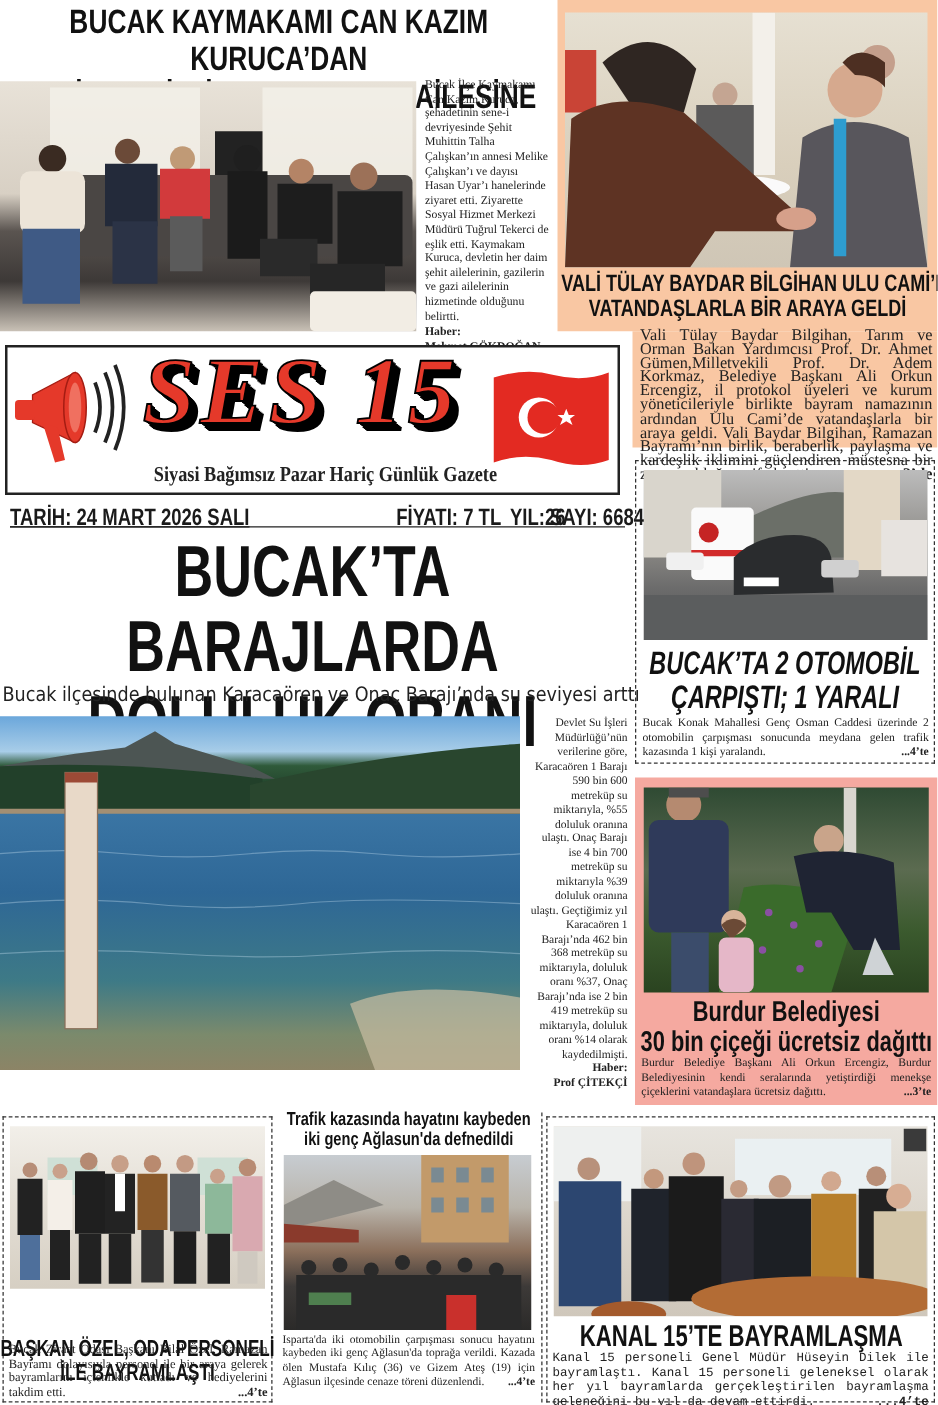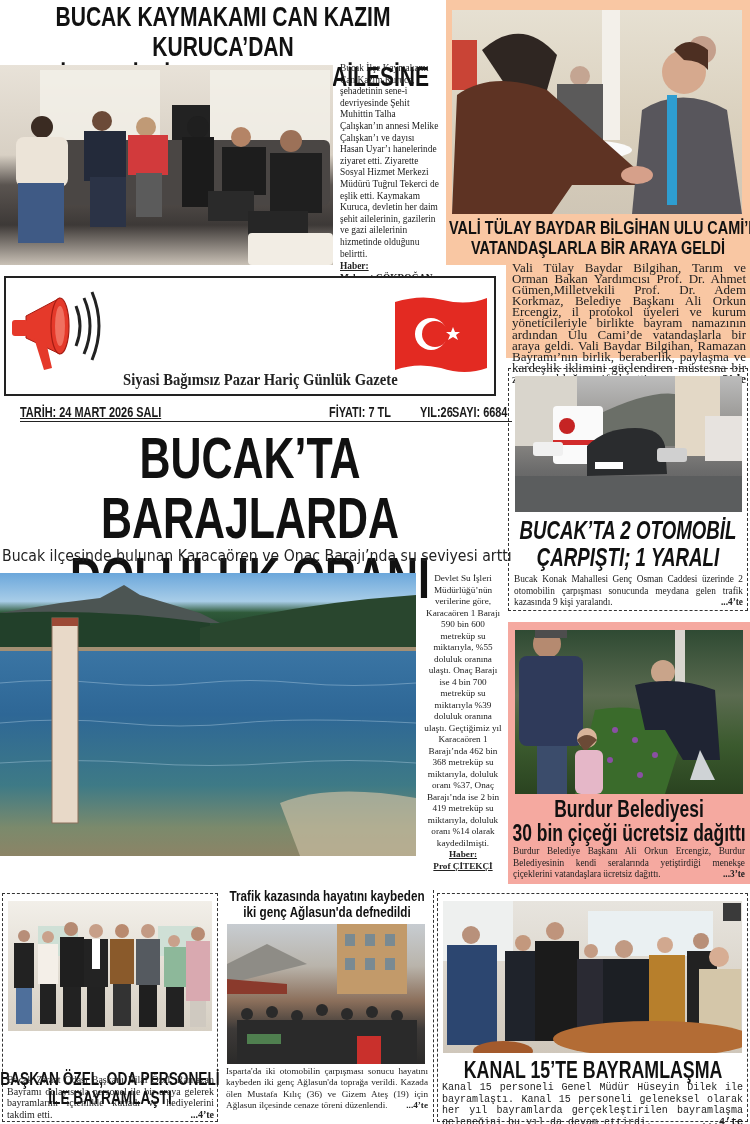--- a/index.html
+++ b/index.html
@@ -4,34 +4,34 @@
 <style>
   * { box-sizing: border-box; margin: 0; padding: 0; }
   html, body { width: 750px; height: 1124px; background: #ffffff; overflow: hidden; }
   body { position: relative; font-family: "DejaVu Serif", serif; color: #1a1a1a; }
   .abs { position: absolute; }
   .headline { font-family: "Liberation Sans", sans-serif; font-weight: bold; color: #111; text-align: center; line-height: 1.05; }
   .body-text { font-family: "Liberation Serif", serif; font-size: 10.2px; line-height: 12.4px; color: #222; text-align: justify; }
   .more { font-weight: bold; float: right; }
   .dashed { border: 1.5px dashed #333; }
   .photo { overflow: hidden; position: absolute; }
-  .byline b { display: block; font-weight: bold; text-decoration: underline; }
+  .byline b { display: block; font-weight: bold; }
 
   
   #top-left-title { left: 4px; top: 2px; width: 438px; }
   #top-left-title .line { font-size: 27px; line-height: 30px; display: block; text-align: center; transform: scaleX(0.78); transform-origin: center top; margin-left: -60px; margin-right: -60px; }
 
   
   #masthead { left: 4px; top: 276px; width: 492px; height: 120px; border: 2px solid #222; background: #fff; }
   .ses-logo { font-family: "Liberation Serif", serif; font-weight: bold; font-style: italic; font-size: 76px; color: #e5392a; letter-spacing: 4px;
      text-shadow: 1px 1px 0 #000, 2px 2px 0 #000, 3px 3px 0 #000, 4px 4px 0 #000, 5px 5px 0 #000, 6px 6px 0 #000, 7px 7px 0 #000;
      -webkit-text-stroke: 1.5px #000; }
   .tagline { font-family: "Liberation Serif", serif; font-weight: bold; font-size: 17px; color: #222; transform: scaleX(0.86); transform-origin: left top; white-space: nowrap; }
 
-  #info-bar { left: 20px; top: 402px; width: 492px; height: 20px; border-bottom: 1.5px solid #222; font-family: "Liberation Sans", sans-serif; font-weight: bold; font-size: 14px; }
+  #info-bar { left: 8px; top: 402px; width: 492px; height: 20px; border-bottom: 1.5px solid #222; font-family: "Liberation Sans", sans-serif; font-weight: bold; font-size: 19px; }
   #info-bar span { position: absolute; top: 2px; white-space: nowrap; transform: scaleX(0.78); transform-origin: left top; }
 
   #main-title .line { font-family: "Liberation Sans", sans-serif; font-weight: 900; font-size: 58px; line-height: 60px; display: block; text-align: center; transform: scaleX(0.74); transform-origin: center top; margin: 0 -90px; color: #111; }
   #main-sub { font-family: "DejaVu Sans", sans-serif; font-size: 16px; white-space: nowrap; transform: scaleX(0.88); transform-origin: left top; color: #222; }
 
   .peach { background: #f9c7a3; }
   .pink { background: #f5a9a0; }
 </style>
 </head>
 <body>
@@ -111,20 +111,21 @@
   <svg class="abs" style="left:2px;top:6px;" width="100" height="92" viewBox="0 0 100 92">
     <path d="M52 14 L52 70 L18 54 L18 32 Z" fill="#e5392a" stroke="#a51c12" stroke-width="1"></path>
     <ellipse cx="52" cy="42" rx="9" ry="28" fill="#e5392a" stroke="#a51c12" stroke-width="1.2"></ellipse>
     <ellipse cx="52" cy="42" rx="5" ry="20" fill="#f07060"></ellipse>
     <rect x="4" y="36" width="16" height="16" rx="3" fill="#e5392a"></rect>
     <path d="M26 54 L36 86 L44 84 L38 58 Z" fill="#e5392a"></path>
     <path d="M68 22 Q76 42 68 62" stroke="#222" stroke-width="3" fill="none"></path>
     <path d="M76 14 Q88 42 76 70" stroke="#222" stroke-width="3" fill="none"></path>
     <path d="M84 8 Q98 42 84 76" stroke="#222" stroke-width="3" fill="none"></path>
   </svg>
+  <div class="abs ses-logo" style="left:108px;top:-8px;white-space:pre;">SES 15</div>
   <div class="abs tagline" style="left:117px;top:92px;">Siyasi Bağımsız Pazar Hariç Günlük Gazete</div>
   <svg class="abs" style="left:385px;top:14px;" width="100" height="84" viewBox="0 0 100 84">
     <path d="M4 10 Q30 2 52 8 Q76 14 96 6 L96 76 Q74 84 50 76 Q26 70 4 78 Z" fill="#e32a22"></path>
     <circle cx="40" cy="42" r="16" fill="#fff"></circle>
     <circle cx="44" cy="42" r="13" fill="#e32a22"></circle>
     <polygon points="62,35 64,40 69,40 65,43 67,48 62,45 57,48 59,43 55,40 60,40" fill="#fff"></polygon>
   </svg>
 </div>
 
 <div class="abs" id="info-bar">
@@ -150,21 +151,21 @@
       <path d="M0 110 Q50 105 100 110 T200 110 T300 110 T416 110" fill="none"></path>
       <path d="M0 150 Q60 144 120 150 T240 150 T416 150" fill="none"></path>
       <path d="M0 190 Q70 185 140 190 T280 190 T416 190" fill="none"></path>
     </g>
     <path d="M280 230 Q330 210 416 225 L416 283 L300 283 Z" fill="#c9bda3" opacity="0.7"></path>
     <rect x="52" y="45" width="26" height="205" fill="#e8d9c8" stroke="#8a6f5a" stroke-width="1"></rect>
     <rect x="52" y="45" width="26" height="8" fill="#9c4a36"></rect>
   </svg>
 </div>
 
-<div class="abs body-text" style="left:424px;top:573px;width:78px;font-size:9.2px;line-height:11.5px;text-align:center;">
+<div class="abs body-text" style="left:424px;top:573px;width:78px;font-size:9.2px;line-height:11.5px;text-align:right;">
   <span>Devlet Su İşleri Müdürlüğü’nün verilerine göre, Karacaören 1 Barajı 590 bin 600 metreküp su miktarıyla, %55 doluluk oranına ulaştı. Onaç Barajı ise 4 bin 700 metreküp su miktarıyla %39 doluluk oranına ulaştı. Geçtiğimiz yıl Karacaören 1 Barajı’nda 462 bin 368 metreküp su miktarıyla, doluluk oranı %37, Onaç Barajı’nda ise 2 bin 419 metreküp su miktarıyla, doluluk oranı %14 olarak kaydedilmişti.</span>
   <div class="byline">
     <b>Haber:</b>
     <b>Prof ÇİTEKÇİ</b>
   </div>
 </div>
 
 <div class="abs dashed" style="left:508px;top:368px;width:240px;height:243px;"></div>
 <div class="photo" style="left:515px;top:376px;width:227px;height:136px;background:linear-gradient(180deg,#bcbcbc 0%,#8c8a86 45%,#6b6b6b 70%,#555 100%);">
   <svg width="227" height="136" viewBox="0 0 227 136">
@@ -180,21 +181,21 @@
     <rect x="80" y="86" width="28" height="7" fill="#fff"></rect>
     <rect x="142" y="72" width="30" height="14" rx="3" fill="#d0d0d0"></rect>
     <rect x="0" y="100" width="227" height="36" fill="#5b5d5e"></rect>
   </svg>
 </div>
 <div class="abs" style="left:510px;top:517px;width:236px;font-style:italic;">
   <span class="headline" style="display:block;font-size:26px;line-height:27px;transform:scaleX(0.72);transform-origin:center top;margin:0 -60px;white-space:nowrap;">BUCAK’TA 2 OTOMOBİL</span>
   <span class="headline" style="display:block;font-size:26px;line-height:27px;transform:scaleX(0.72);transform-origin:center top;margin:0 -60px;white-space:nowrap;">ÇARPIŞTI; 1 YARALI</span>
 </div>
 <div class="abs body-text" style="left:514px;top:574px;width:229px;font-size:9.3px;line-height:11.6px;">
-  <span>Bucak Konak Mahallesi Genç Osman Caddesi üzerinde 2 otomobilin çarpışması sonucunda meydana gelen trafik kazasında 9 kişi yaralandı.</span>
+  <span>Bucak Konak Mahallesi Genç Osman Caddesi üzerinde 2 otomobilin çarpışması sonucunda meydana gelen trafik kazasında 1 kişi yaralandı.</span>
   <span class="more">...4’te</span>
 </div>
 
 <div class="abs pink" style="left:508px;top:622px;width:242px;height:262px;"></div>
 <div class="photo" style="left:515px;top:630px;width:228px;height:164px;background:linear-gradient(180deg,#2f4a33 0%,#5b6b50 40%,#3b5a2e 70%,#2a4320 100%);">
   <svg width="228" height="164" viewBox="0 0 228 164">
     <rect x="160" y="0" width="10" height="60" fill="#d9d6cf"></rect>
     <path d="M80 80 Q130 70 170 100 L150 164 L60 164 Z" fill="#3a6b2b"></path>
     <g fill="#8a4fa3">
         <circle cx="100" cy="100" r="3"></circle>

